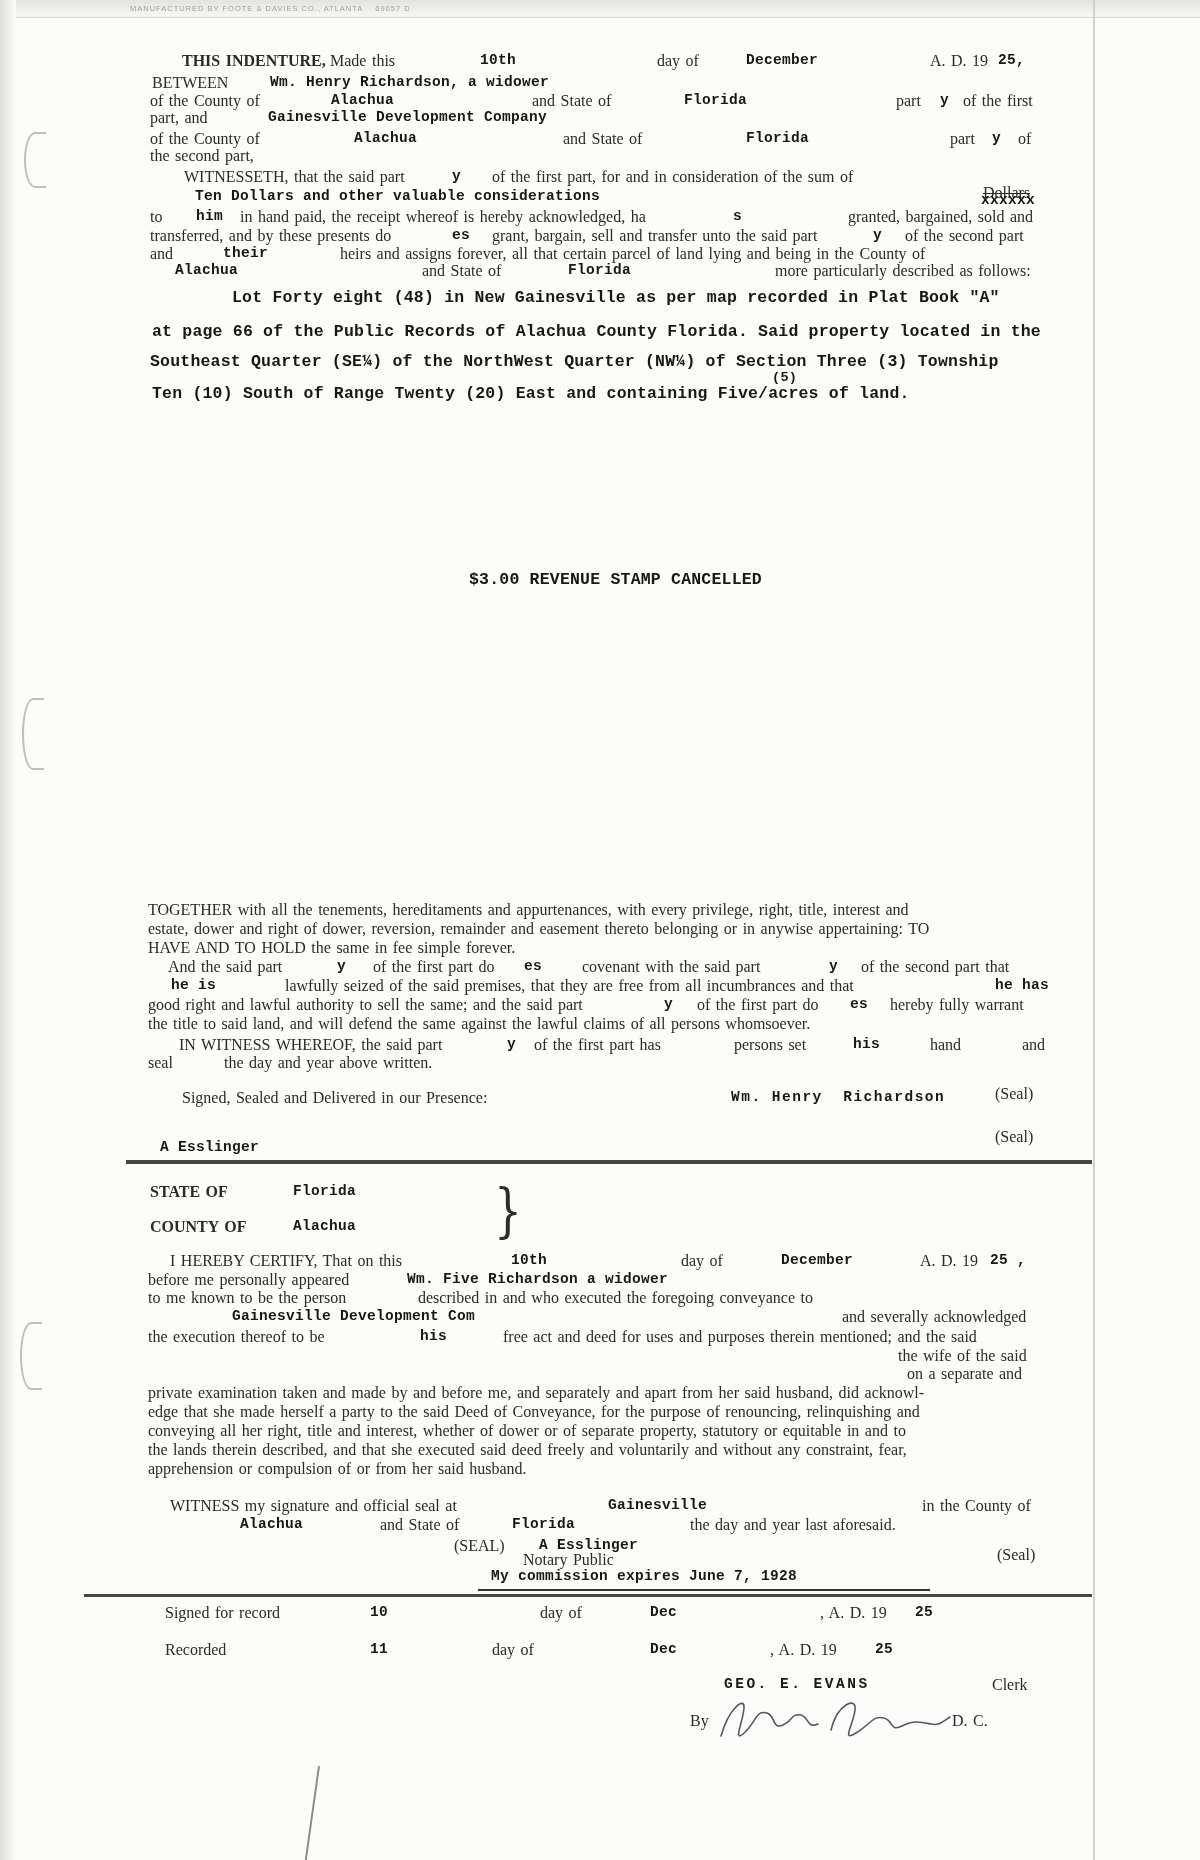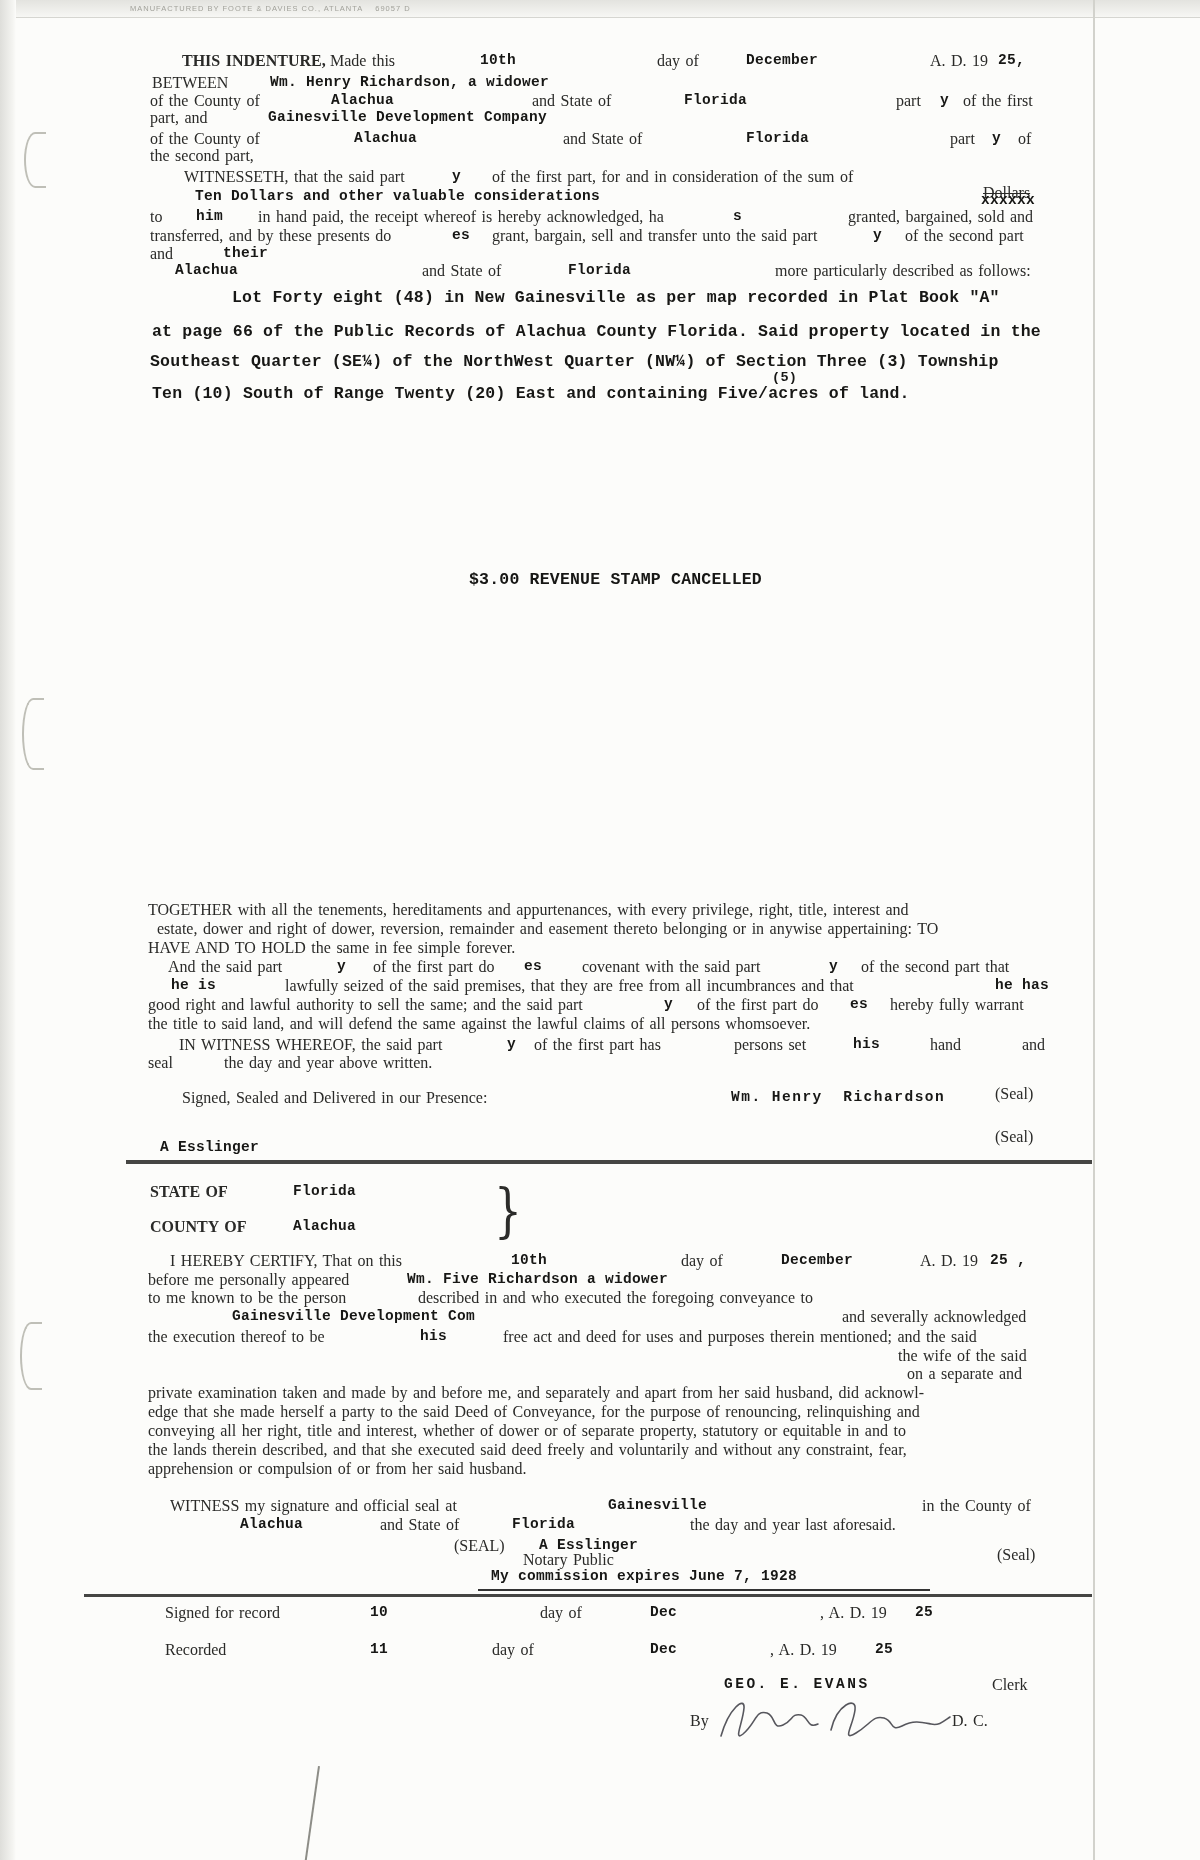--- a/index.html
+++ b/index.html
@@ -90,34 +90,35 @@
     <span class="seg p" style="left:492px">of the first part, for and in consideration of the sum of</span>
   </div>
   <div class="line" style="top:188px">
     <span class="seg t" style="left:195px">Ten Dollars and other valuable considerations</span>
     <span class="seg p strike" style="left:983px;top:-4px">Dollars</span>
     <span class="seg t" style="left:981px;top:4px">xxxxxx</span>
   </div>
   <div class="line" style="top:208px">
     <span class="seg p" style="left:150px">to</span>
     <span class="seg t" style="left:196px">him</span>
-    <span class="seg p" style="left:258px">in hand paid, the receipt whereof is hereby acknowledged, ha</span>
+    <span class="seg p" style="left:240px">in hand paid, the receipt whereof is hereby acknowledged, ha</span>
     <span class="seg t" style="left:733px">s</span>
     <span class="seg p" style="left:848px">granted, bargained, sold and</span>
   </div>
   <div class="line" style="top:227px">
     <span class="seg p" style="left:150px">transferred, and by these presents do</span>
     <span class="seg t" style="left:452px">es</span>
     <span class="seg p" style="left:492px">grant, bargain, sell and transfer unto the said part</span>
     <span class="seg t" style="left:873px">y</span>
     <span class="seg p" style="left:905px">of the second part</span>
   </div>
   <div class="line" style="top:245px">
     <span class="seg p" style="left:150px">and</span>
     <span class="seg t" style="left:223px">their</span>
+    <span class="seg p" style="left:340px">heirs and assigns forever, all that certain parcel of land lying and being in the County of</span>
   </div>
   <div class="line" style="top:262px">
     <span class="seg t" style="left:175px">Alachua</span>
     <span class="seg p" style="left:422px">and State of</span>
     <span class="seg t" style="left:568px">Florida</span>
     <span class="seg p" style="left:775px">more particularly described as follows:</span>
   </div>
 
   <div class="line" style="top:288px">
     <span class="seg t t2" style="left:232px">Lot Forty eight (48) in New Gainesville as per map recorded in Plat Book "A"</span>
@@ -136,21 +137,21 @@
   </div>
 
   <div class="line" style="top:570px">
     <span class="seg t t2" style="left:469px">$3.00 REVENUE STAMP CANCELLED</span>
   </div>
 
   <div class="line" style="top:901px">
     <span class="seg p" style="left:148px">TOGETHER with all the tenements, hereditaments and appurtenances, with every privilege, right, title, interest and</span>
   </div>
   <div class="line" style="top:920px">
-    <span class="seg p" style="left:157px">estate, dower and right of dower, reversion, remainder and easement thereto belonging or in anywise appertaining: TO</span>
+    <span class="seg p" style="left:148px">estate, dower and right of dower, reversion, remainder and easement thereto belonging or in anywise appertaining: TO</span>
   </div>
   <div class="line" style="top:939px">
     <span class="seg p" style="left:148px">HAVE AND TO HOLD the same in fee simple forever.</span>
   </div>
   <div class="line" style="top:958px">
     <span class="seg p" style="left:168px">And the said part</span>
     <span class="seg t" style="left:337px">y</span>
     <span class="seg p" style="left:373px">of the first part do</span>
     <span class="seg t" style="left:524px">es</span>
     <span class="seg p" style="left:582px">covenant with the said part</span>

